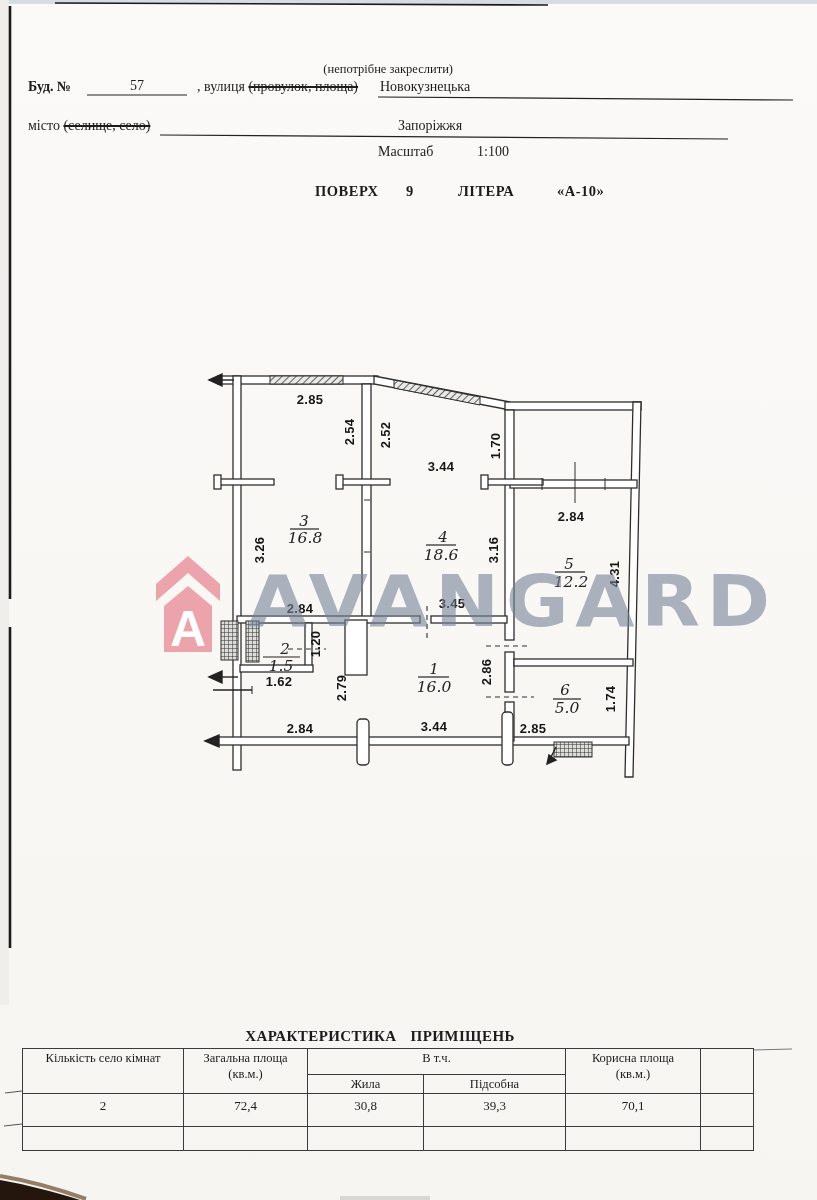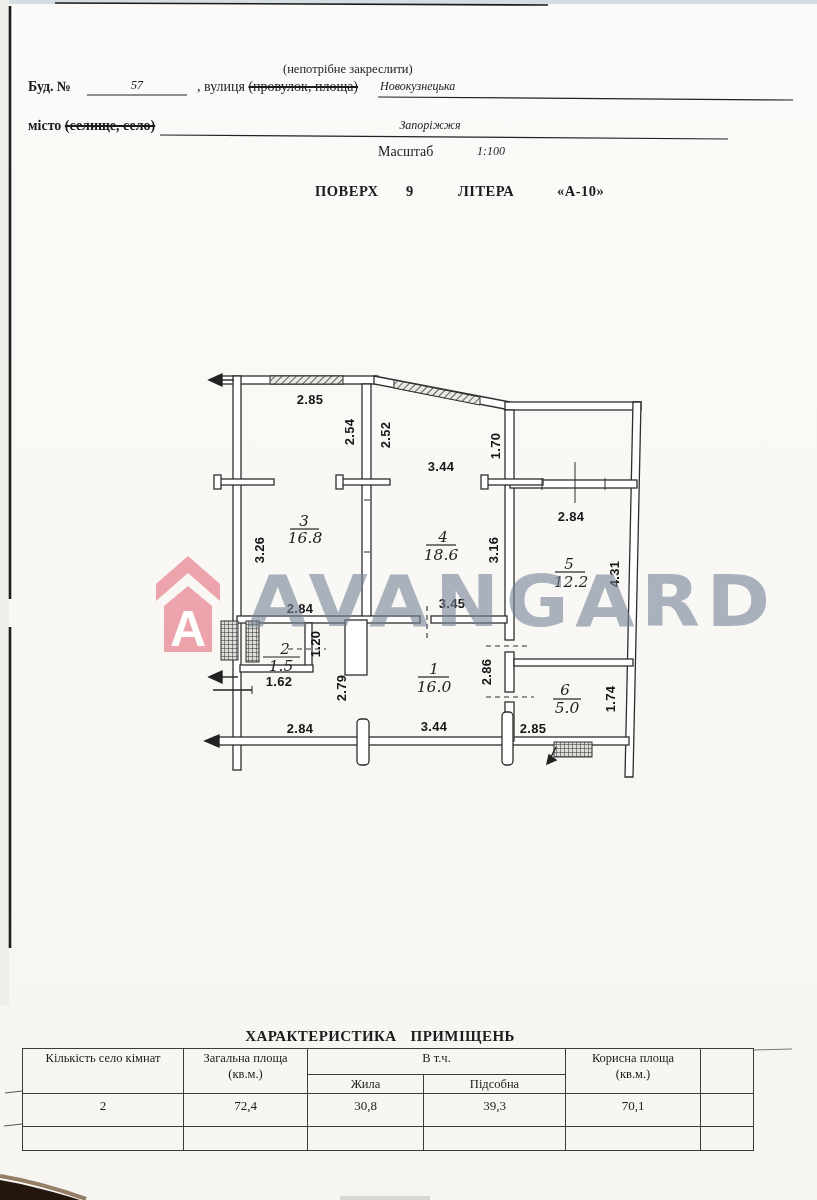--- a/index.html
+++ b/index.html
@@ -4,21 +4,21 @@
 <style>
   html,body{margin:0;padding:0;background:#888;}
   .page{position:relative;width:817px;height:1200px;margin:0 auto;overflow:hidden;
         background:linear-gradient(180deg,#fbfaf8 0%,#f8f7f4 60%,#f6f5f2 100%);
         font-family:"Liberation Serif", serif;color:#1c1c1c;}
   .abs{position:absolute;white-space:nowrap;}
   .struck{text-decoration:line-through;text-decoration-thickness:1.5px;}
   .doc-title{font-weight:bold;font-size:16.5px;word-spacing:7px;letter-spacing:.2px;}
   .doc-sub{font-size:12.5px;}
   .lbl{font-size:14px;}
-  .val{font-size:12px;font-style:italic;}
+  .val{font-size:14px;}
   .floor-row{font-size:14.5px;font-weight:bold;letter-spacing:.5px;}
   .wm-text{font-family:"DejaVu Sans", sans-serif;font-weight:bold;font-size:71px;
            letter-spacing:6px;color:rgba(116,130,150,0.60);line-height:1;
            transform:scaleX(1.08);transform-origin:left top;}
   
   .tbl-title{font-weight:bold;font-size:15px;word-spacing:10px;letter-spacing:.4px;}
   table.chars{border-collapse:collapse;table-layout:fixed;width:731px;}
   table.chars td{border:1px solid #3b3b3b;font-size:12.5px;text-align:center;
                  vertical-align:top;padding:2px 2px 0 2px;line-height:1.25;}
   table.chars td.v{font-size:13px;padding-top:4px;}
@@ -41,28 +41,28 @@
     <path d="M753,1050 L792,1049" stroke="#777" stroke-width="1"></path>
     <path d="M0,1176 C30,1181 58,1189 86,1199" stroke="#6a4a28" stroke-width="4" fill="none" opacity="0.7"></path>
     <path d="M0,1180 C28,1185 55,1192 80,1200 L0,1200 Z" fill="#24160d"></path>
     <rect x="340" y="1196" width="90" height="4" fill="#b9b9b6" opacity="0.5"></rect>
 
     <line x1="87" y1="95" x2="187" y2="95" stroke="#222" stroke-width="1.2"></line>
     <line x1="378" y1="97" x2="793" y2="100" stroke="#222" stroke-width="1.2"></line>
     <line x1="160" y1="135" x2="728" y2="139" stroke="#222" stroke-width="1.2"></line>
   </svg>
 
-  <div class="abs doc-sub" style="left:283px;top:62px;width:170px;text-align:left;">(непотрібне закреслити)</div>
+  <div class="abs doc-sub" style="left:283px;top:62px;width:170px;text-align:right;">(непотрібне закреслити)</div>
 
   <div class="abs lbl" style="left:28px;top:79px;font-weight:bold;">Буд. №</div>
   <div class="abs val" style="left:87px;top:78px;width:100px;text-align:center;">57</div>
   <div class="abs lbl" style="left:197px;top:79px;"><span>, вулиця </span><span class="struck">(провулок, площа)</span></div>
   <div class="abs val" style="left:380px;top:79px;width:350px;text-align:left;">Новокузнецька</div>
 
-  <div class="abs lbl" style="left:28px;top:118px;font-weight:bold;"><span>місто </span><span class="struck">(селище, село)</span></div>
+  <div class="abs lbl" style="left:28px;top:118px;"><span>місто </span><span class="struck">(селище, село)</span></div>
   <div class="abs val" style="left:160px;top:118px;width:540px;text-align:center;">Запоріжжя</div>
 
   <div class="abs lbl" style="left:378px;top:144px;">Масштаб</div>
   <div class="abs val" style="left:477px;top:144px;">1:100</div>
 
   <div class="abs floor-row" style="left:315px;top:183px;">ПОВЕРХ</div>
   <div class="abs floor-row" style="left:406px;top:183px;">9</div>
   <div class="abs floor-row" style="left:458px;top:183px;">ЛІТЕРА</div>
   <div class="abs floor-row" style="left:557px;top:183px;">«А-10»</div>
 

